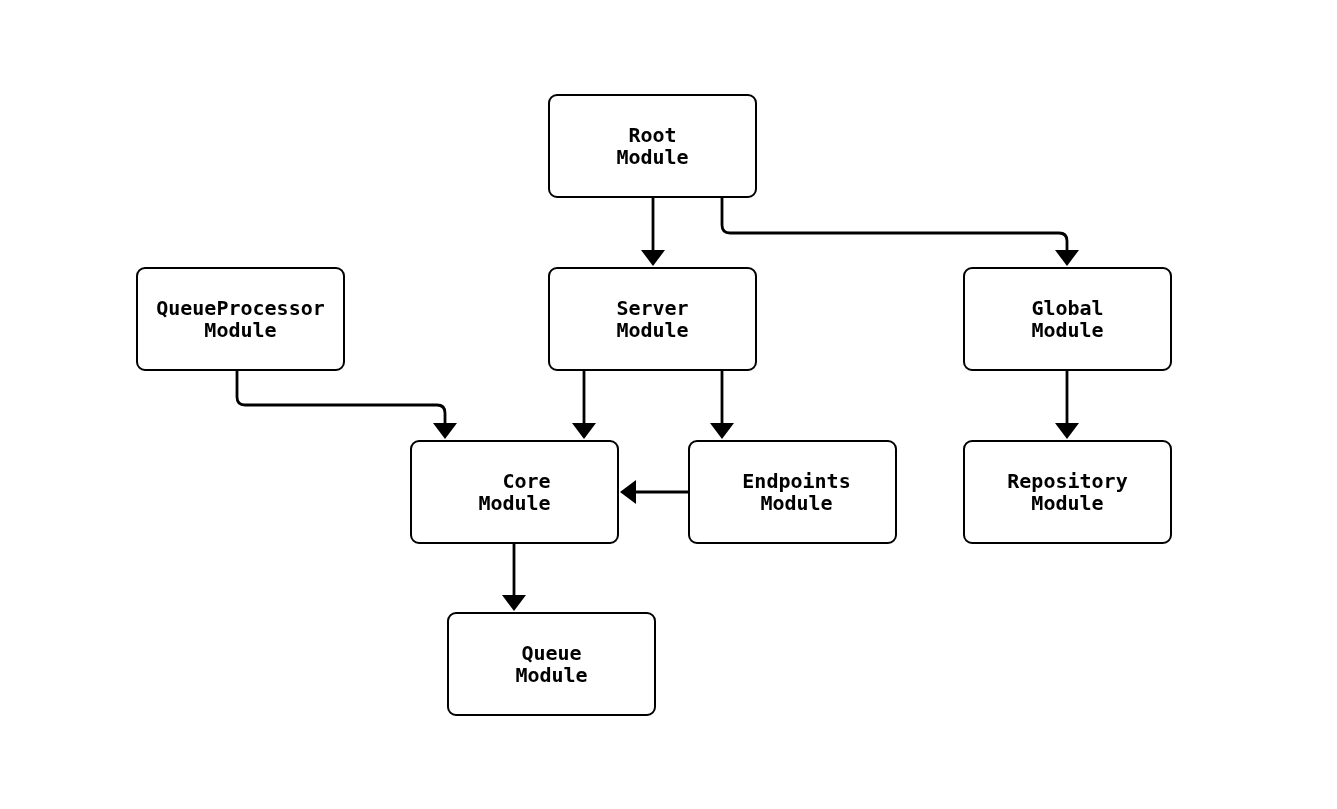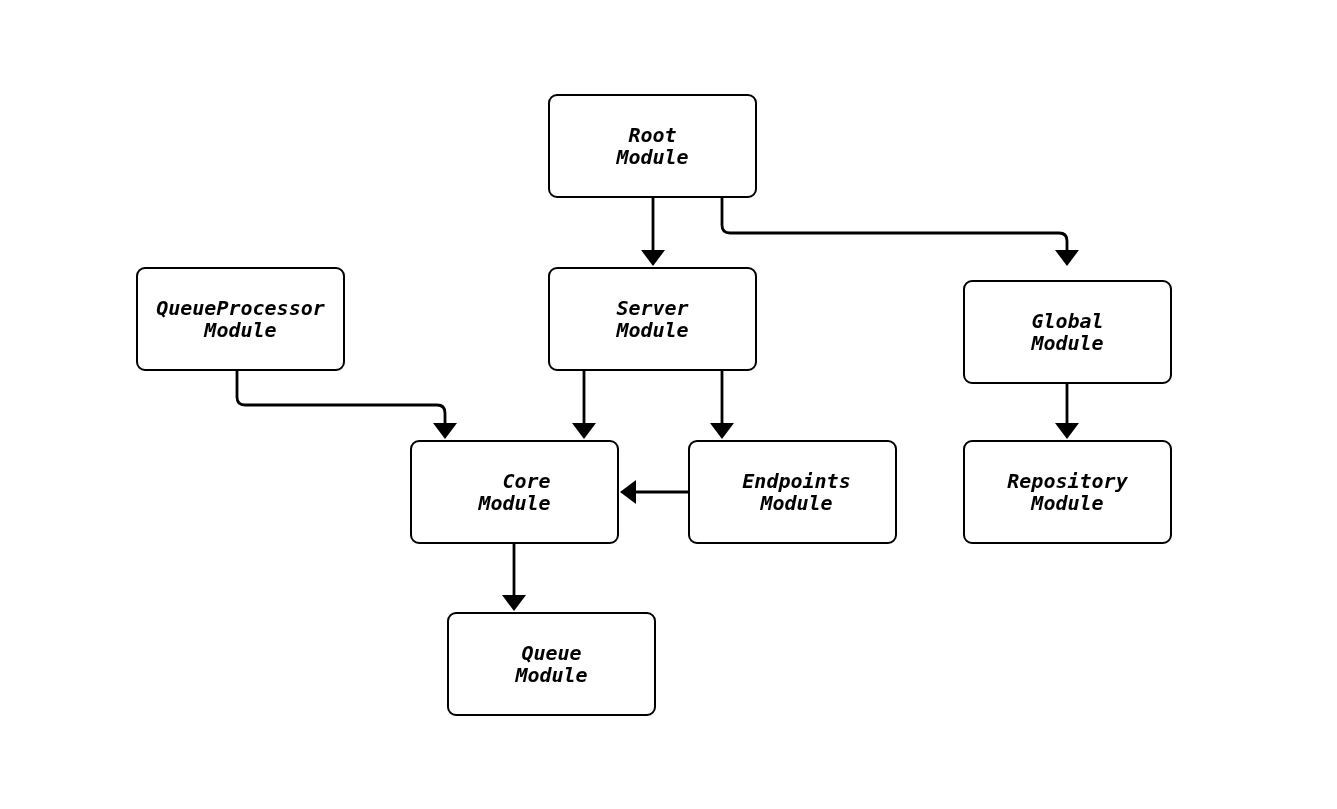--- a/index.html
+++ b/index.html
@@ -44,26 +44,25 @@
     align-items: center;
     justify-content: center;
     text-align: center;
   }
   .node .label {
     font-size: 20px;
     line-height: 22px;
     font-weight: bold;
     color: #000000;
     white-space: pre-line;
-    font-style: italic;
   }
   .node-root          { left: 548px; top: 94px;  }
   .node-server        { left: 548px; top: 267px; align-items: center; }
   .node-queueprocessor{ left: 136px; top: 267px; }
-  .node-global        { left: 963px; top: 267px; margin-top: 13px; }
+  .node-global        { left: 963px; top: 267px; }
   .node-core          { left: 410px; top: 440px; text-align: right; }
   .node-endpoints     { left: 688px; top: 440px; padding-left: 8px; }
   .node-repository    { left: 963px; top: 440px; align-items: center; }
   .node-queue         { left: 410px; top: 612px; margin-left: 37px; }
 </style>
 </head>
 <body>
 
 <div class="canvas">
 

